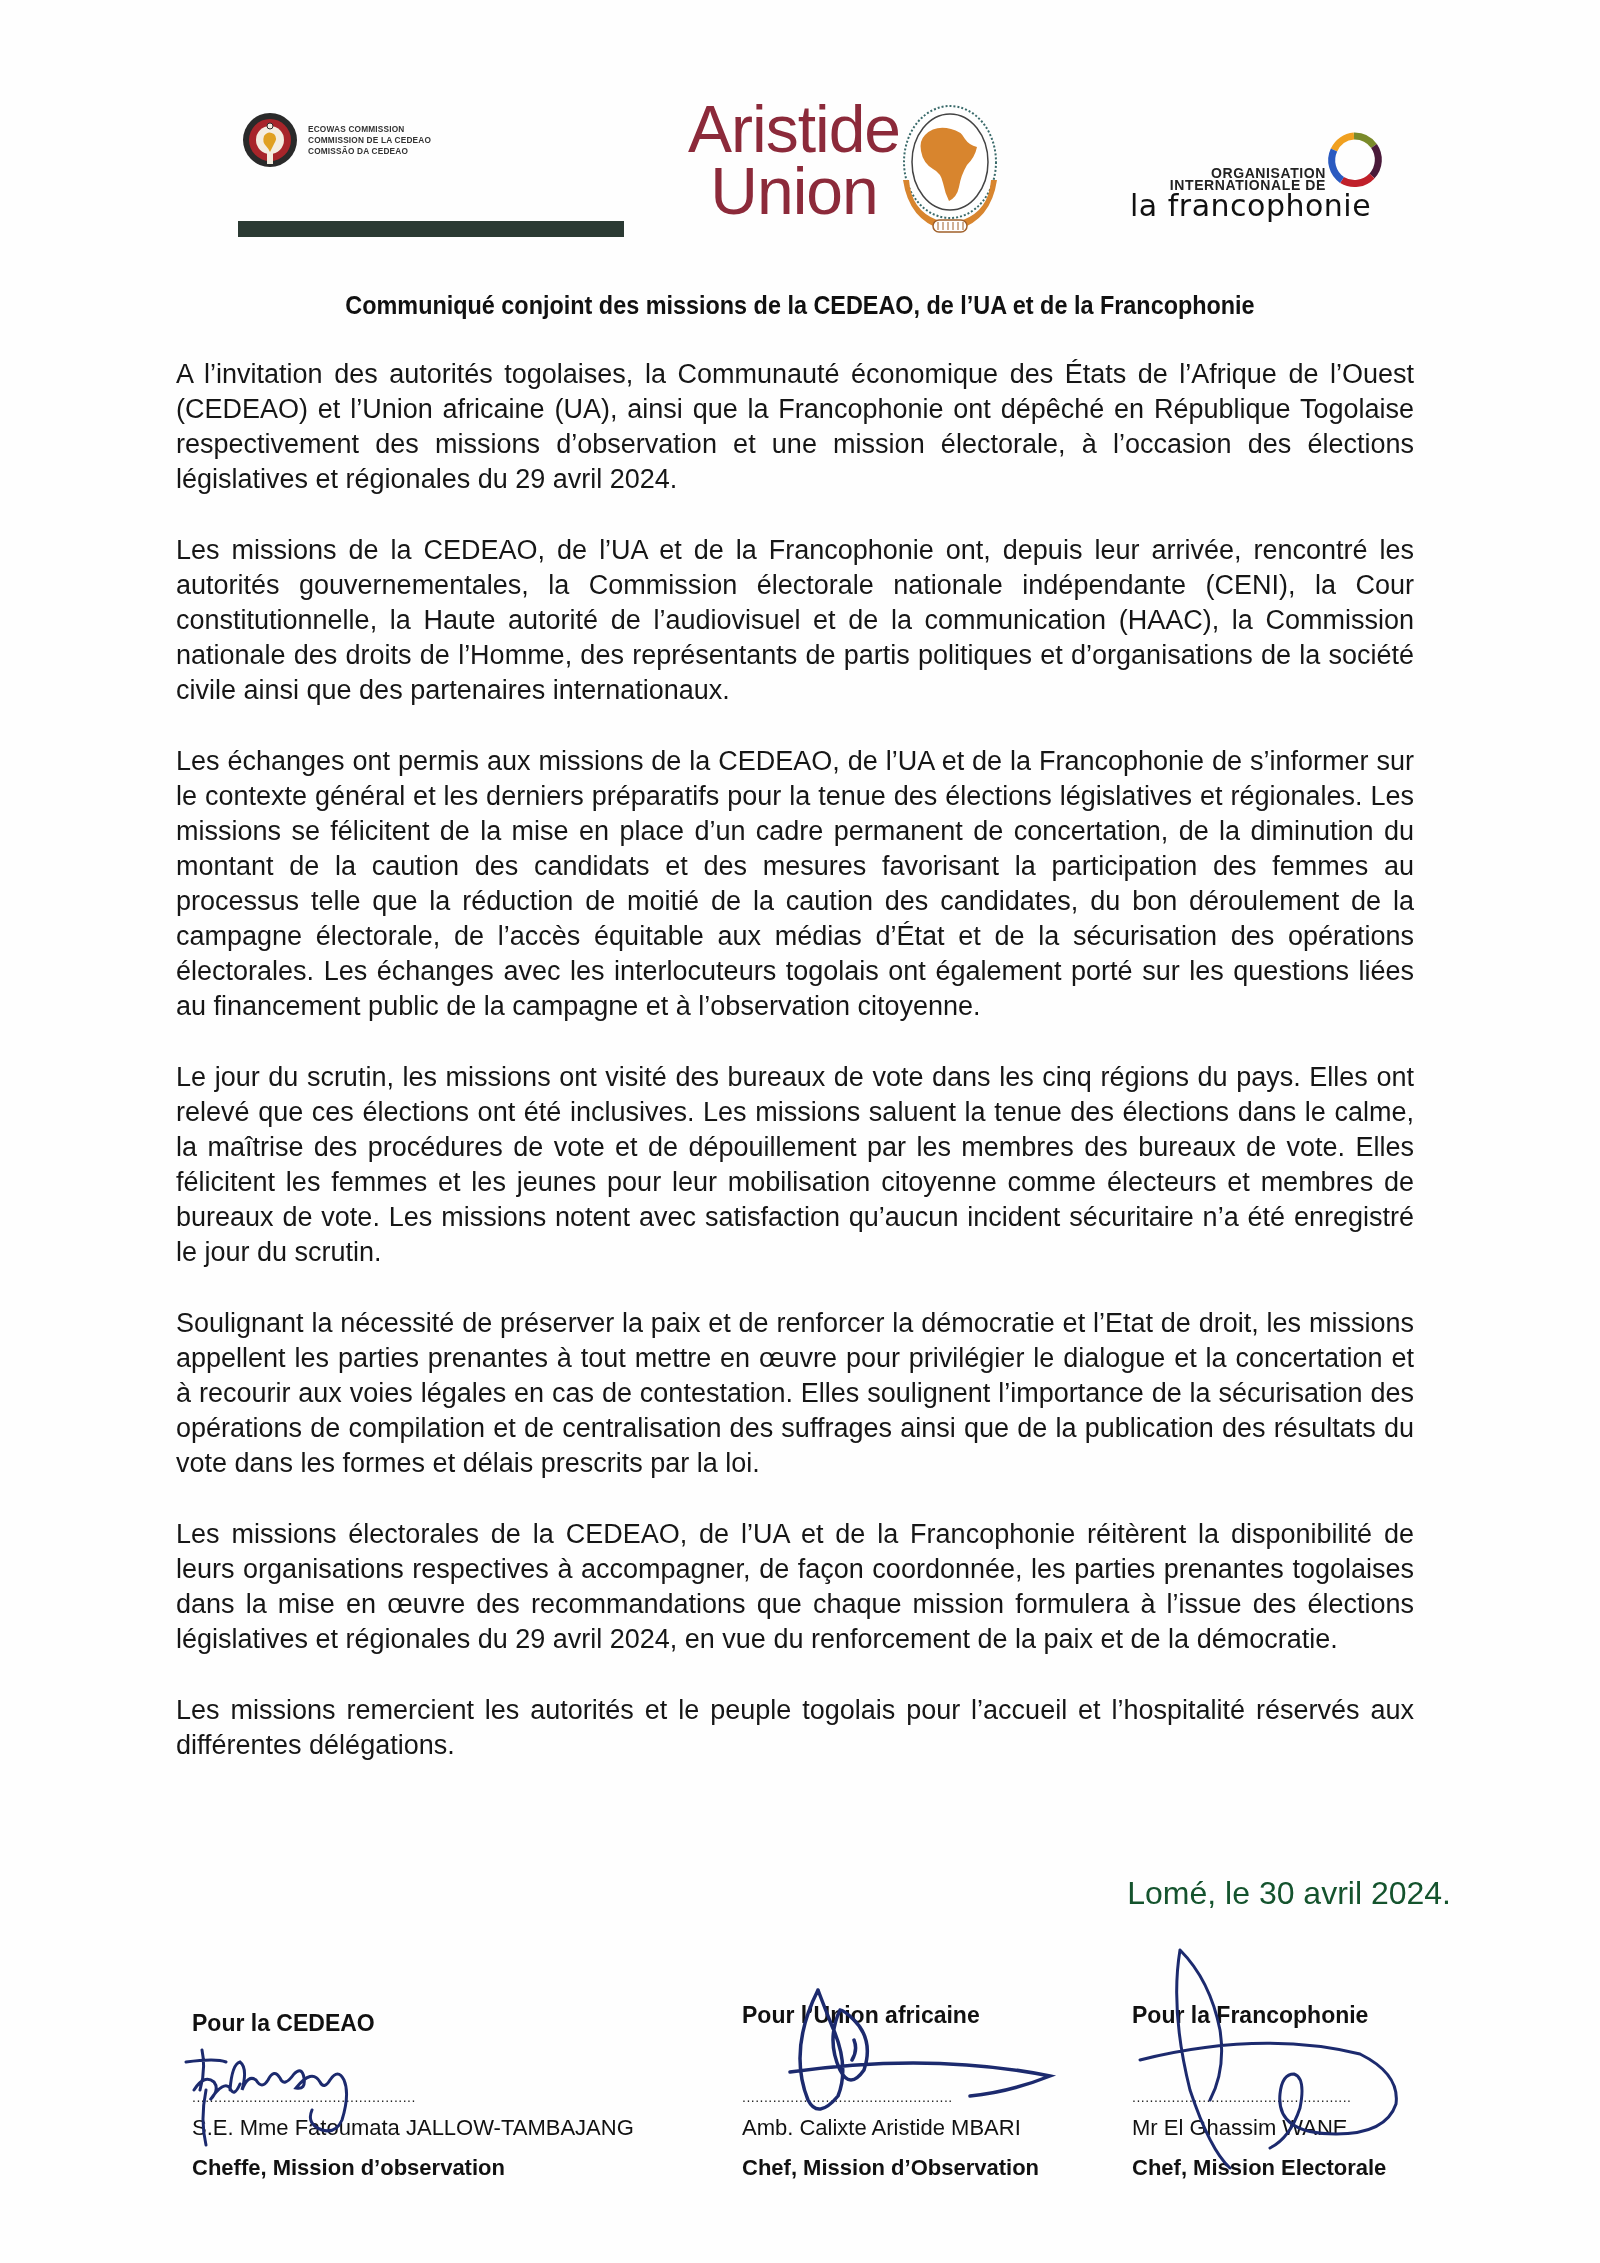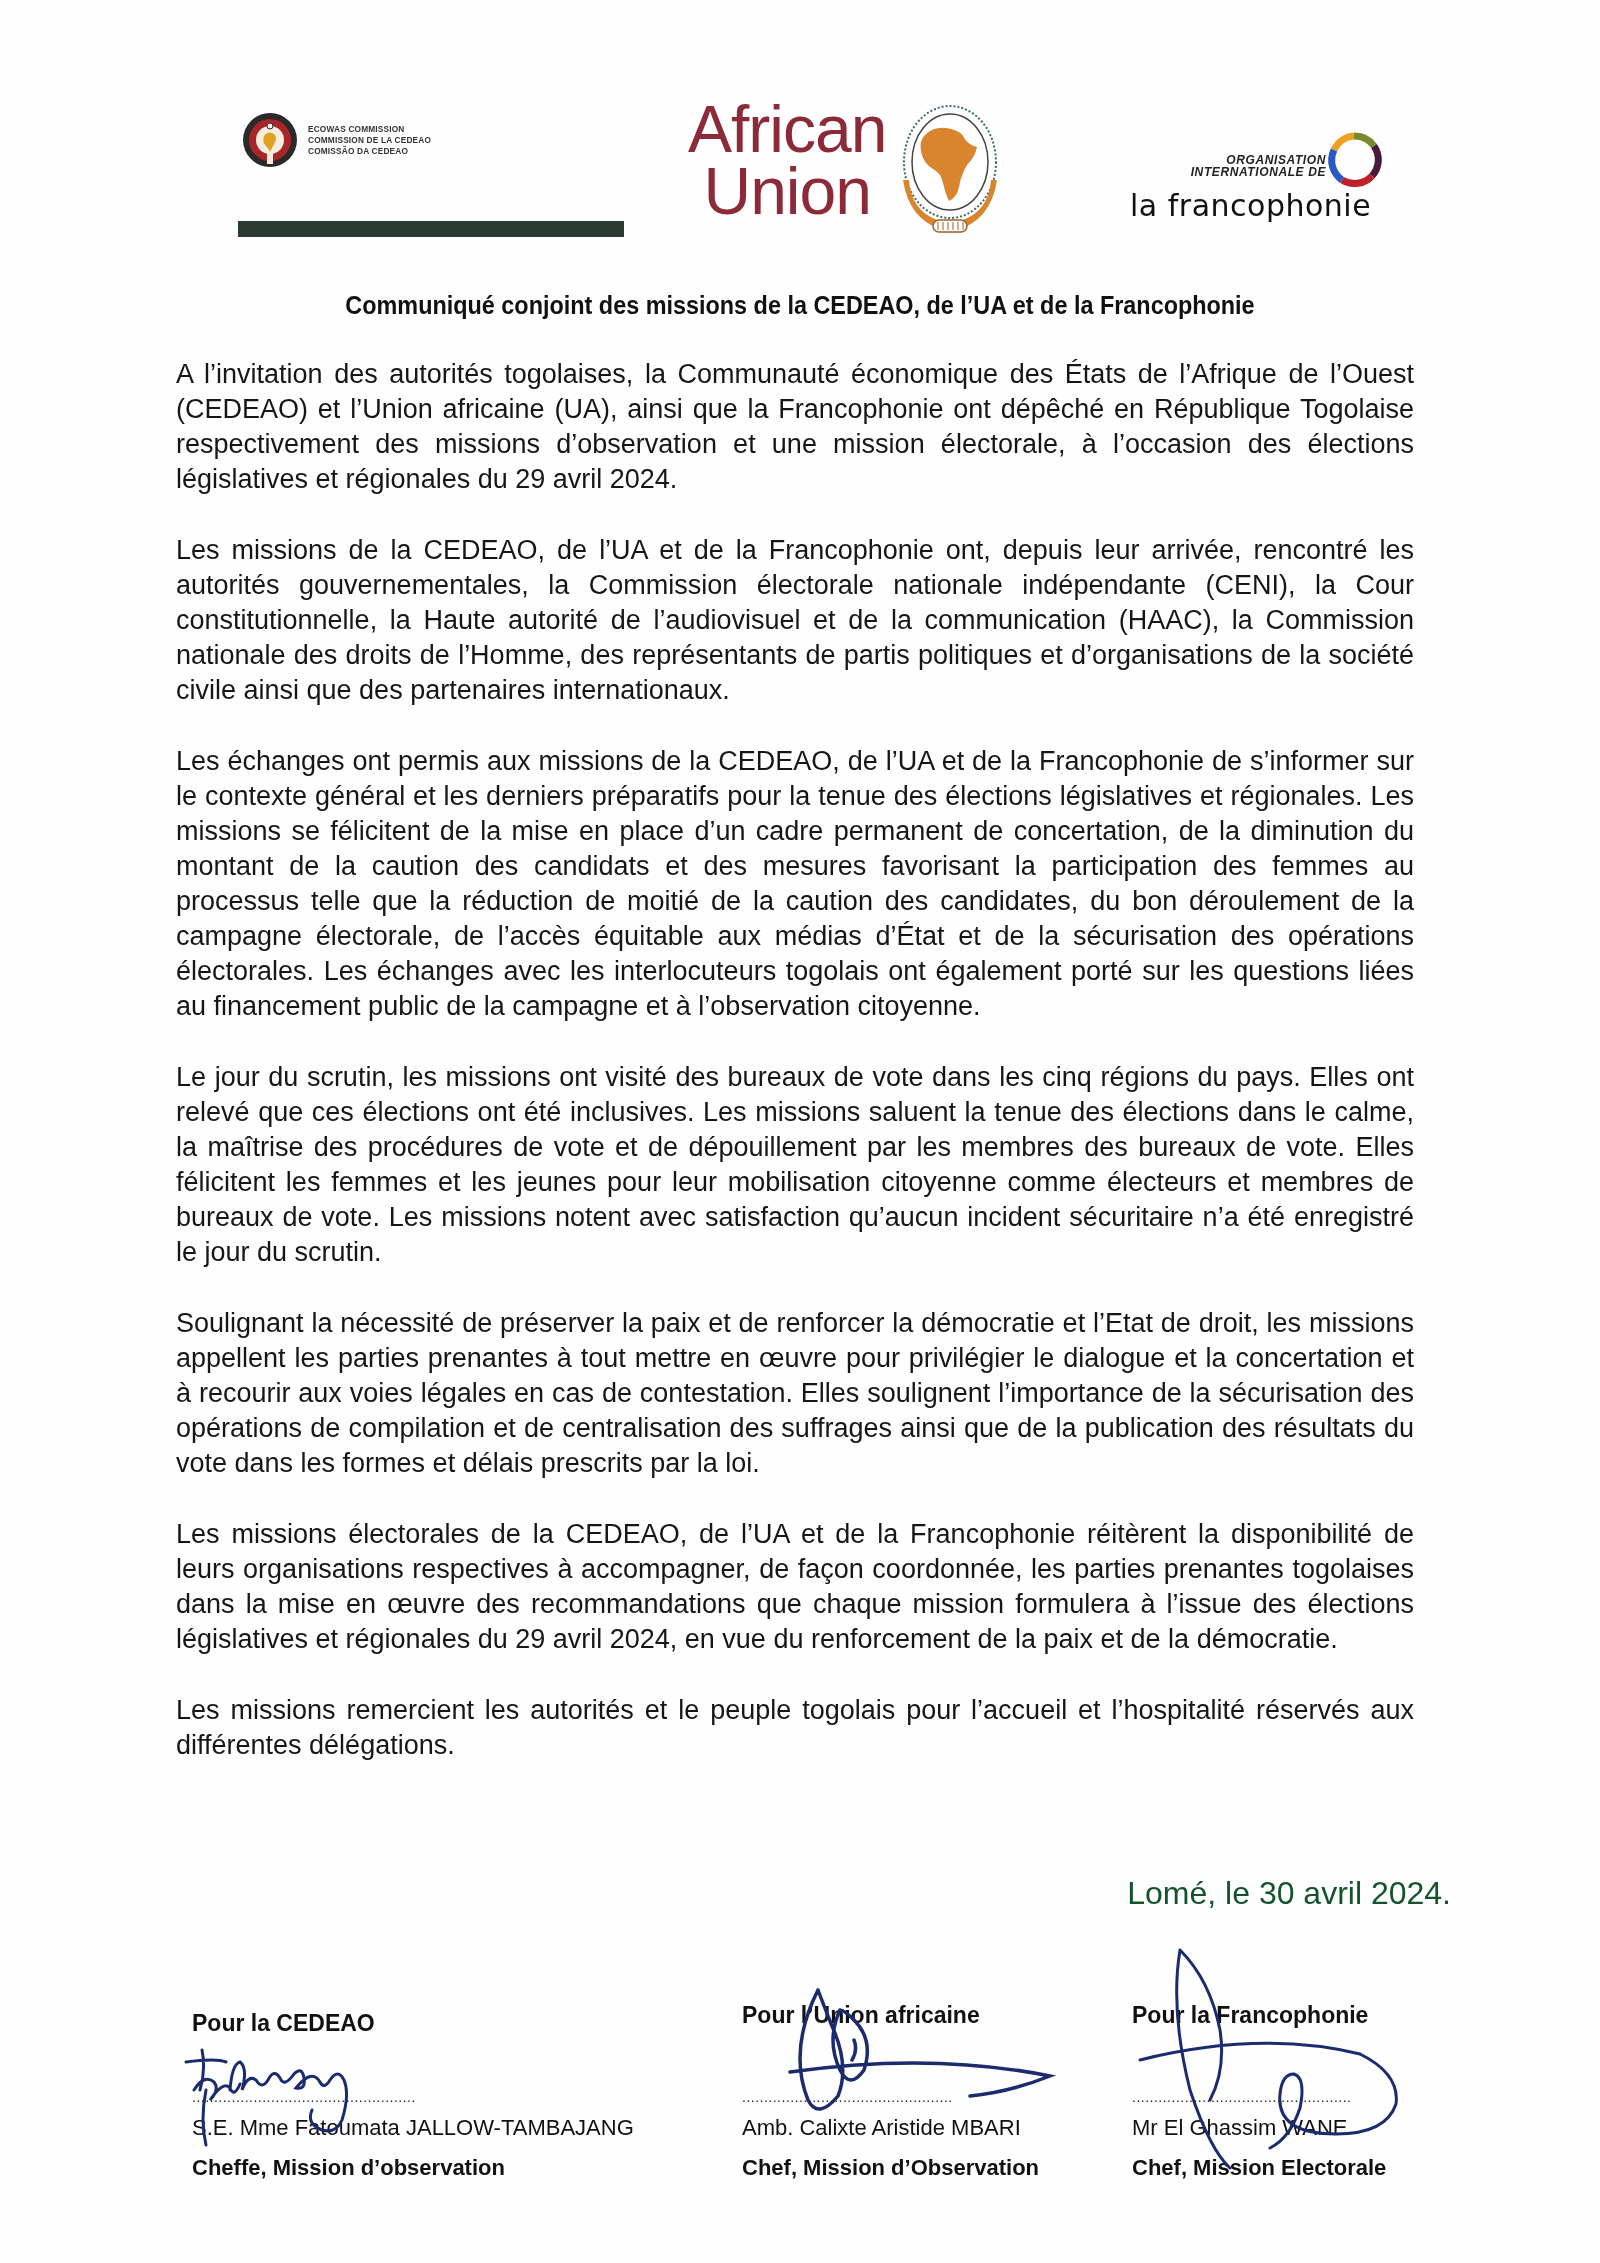--- a/index.html
+++ b/index.html
@@ -16,21 +16,21 @@
   .ecowas-bar { position: absolute; left: 238px; top: 221px; width: 386px; height: 16px; background: #2b3a33; }
 
   .au { position: absolute; left: 680px; top: 100px; width: 380px; height: 150px; }
   .au-text { position: absolute; left: 8px; top: -2px; font-family: "Liberation Sans", sans-serif; font-weight: normal;
              color: #8c2a3a; font-size: 66px; line-height: 62px; letter-spacing: -1px; text-align: center; }
   .au-text span { display: block; }
   .au-emblem { position: absolute; left: 215px; top: 0px; width: 110px; height: 140px; }
 
   .oif { position: absolute; left: 1120px; top: 120px; width: 300px; height: 120px; }
   .oif-ring { position: absolute; left: 202px; top: 8px; width: 64px; height: 64px; }
-  .oif-org { position: absolute; right: 94px; top: 34px; font-size: 12px; font-weight: bold; letter-spacing: 0.6px; line-height: 12px; text-align: right; color: #222; font-style: italic; }
+  .oif-org { position: absolute; right: 94px; top: 47px; font-size: 14px; font-weight: bold; letter-spacing: 0.6px; line-height: 12px; text-align: right; color: #222; }
   .oif-org div { white-space: nowrap; }
   .oif-name { position: absolute; left: 10px; top: 68px; font-family: "DejaVu Sans", sans-serif; font-size: 30px; color: #111; letter-spacing: 0.5px; white-space: nowrap; }
 
   
   .title { position: absolute; left: 0; width: 1600px; top: 290px; text-align: center;
            font-family: "Liberation Sans Narrow", "Liberation Sans", sans-serif; font-weight: bold; font-size: 26px; color: #111;
            transform: scaleX(0.9); transform-origin: center; }
 
   
   .body { position: absolute; left: 176px; width: 1238px; top: 357px; }
@@ -67,21 +67,21 @@
     <div class="ecowas-text">
       <div>ECOWAS COMMISSION</div>
       <div>COMMISSION DE LA CEDEAO</div>
       <div>COMISSÃO DA CEDEAO</div>
     </div>
   </div>
   <div class="ecowas-bar"></div>
 
   <div class="au">
     <div class="au-text">
-      <span>African</span>
+      <span>Aristide</span>
       <span>Union</span>
     </div>
     <svg class="au-emblem" viewBox="0 0 110 140">
       <ellipse cx="55" cy="62" rx="46" ry="56" fill="none" stroke="#3a6a6a" stroke-width="2" stroke-dasharray="2 2"></ellipse>
       <ellipse cx="55" cy="62" rx="38" ry="48" fill="#fff" stroke="#444" stroke-width="1.5"></ellipse>
       <path d="M30 35 q10 -10 26 -6 q10 2 14 10 q4 6 12 8 q-2 10 -10 18 q-6 10 -8 22 q-2 10 -10 14 q-4 -8 -6 -18 q-2 -10 -10 -14 q-10 -6 -12 -18 q-2 -10 4 -16z" fill="#d8852e"></path>
       <path d="M8 80 q6 40 40 50 l-6 -10 q-26 -10 -28 -40z" fill="#d8852e"></path>
       <path d="M102 80 q-6 40 -40 50 l6 -10 q26 -10 28 -40z" fill="#d8852e"></path>
       <rect x="38" y="120" width="34" height="12" rx="6" fill="#fff" stroke="#a0602a" stroke-width="1.5"></rect>
       <path d="M43 122 v8 M48 122 v8 M53 122 v8 M58 122 v8 M63 122 v8 M68 122 v8" stroke="#a0602a" stroke-width="1"></path>

